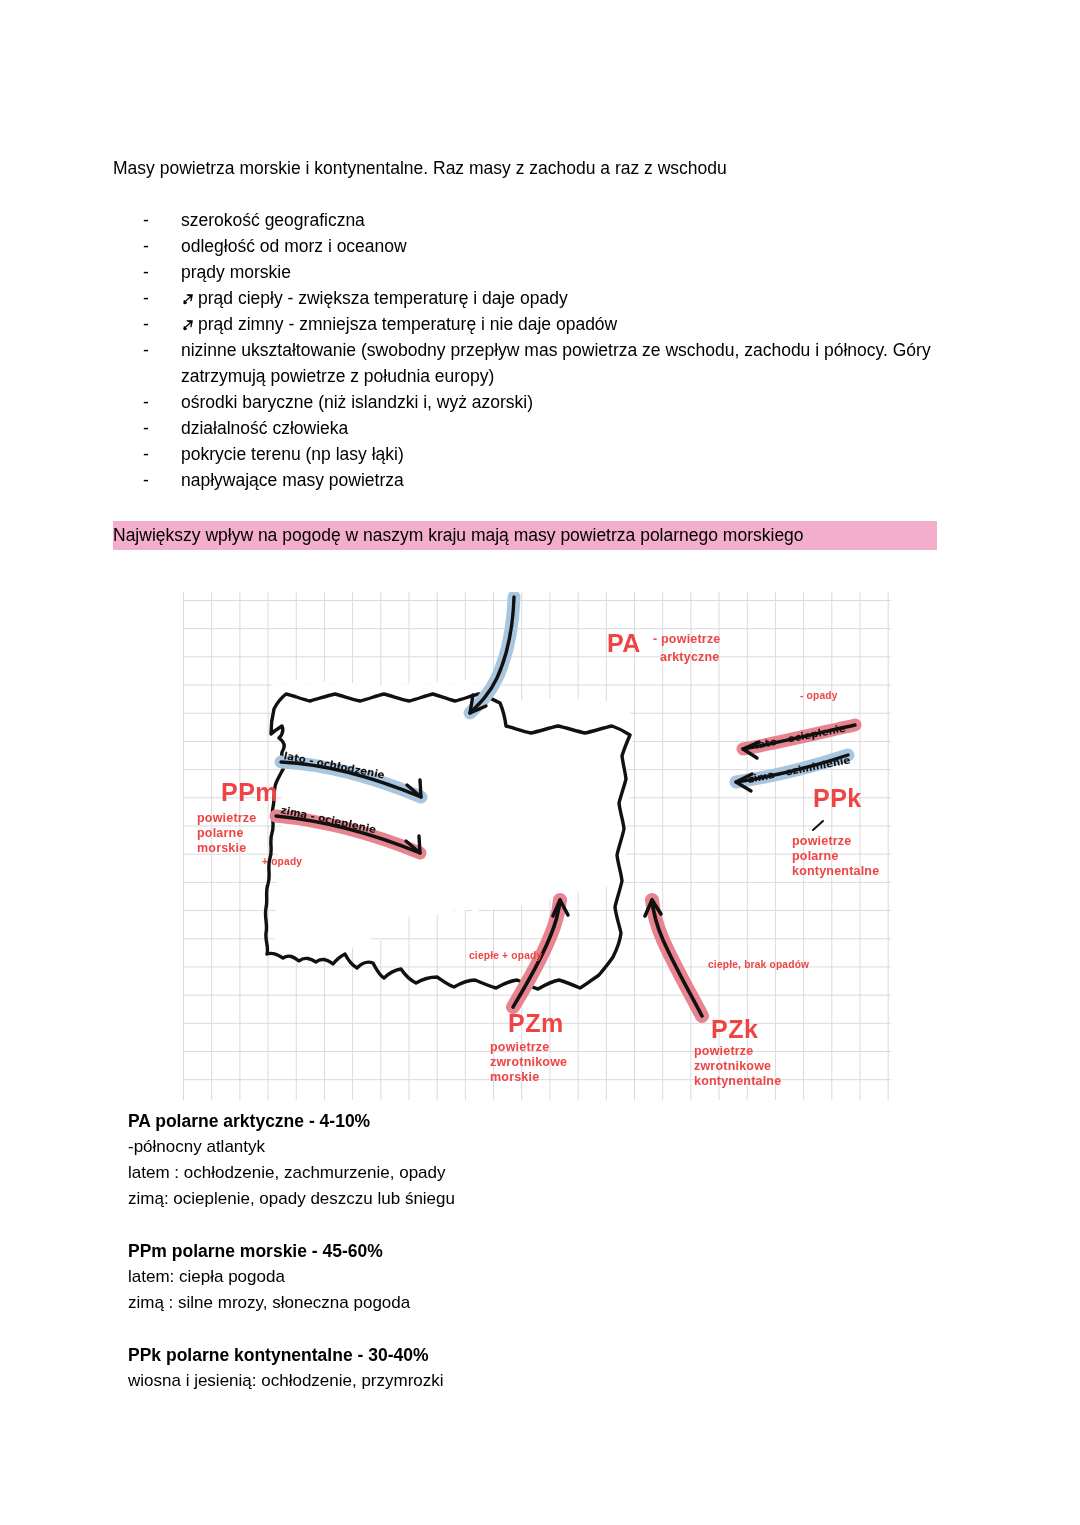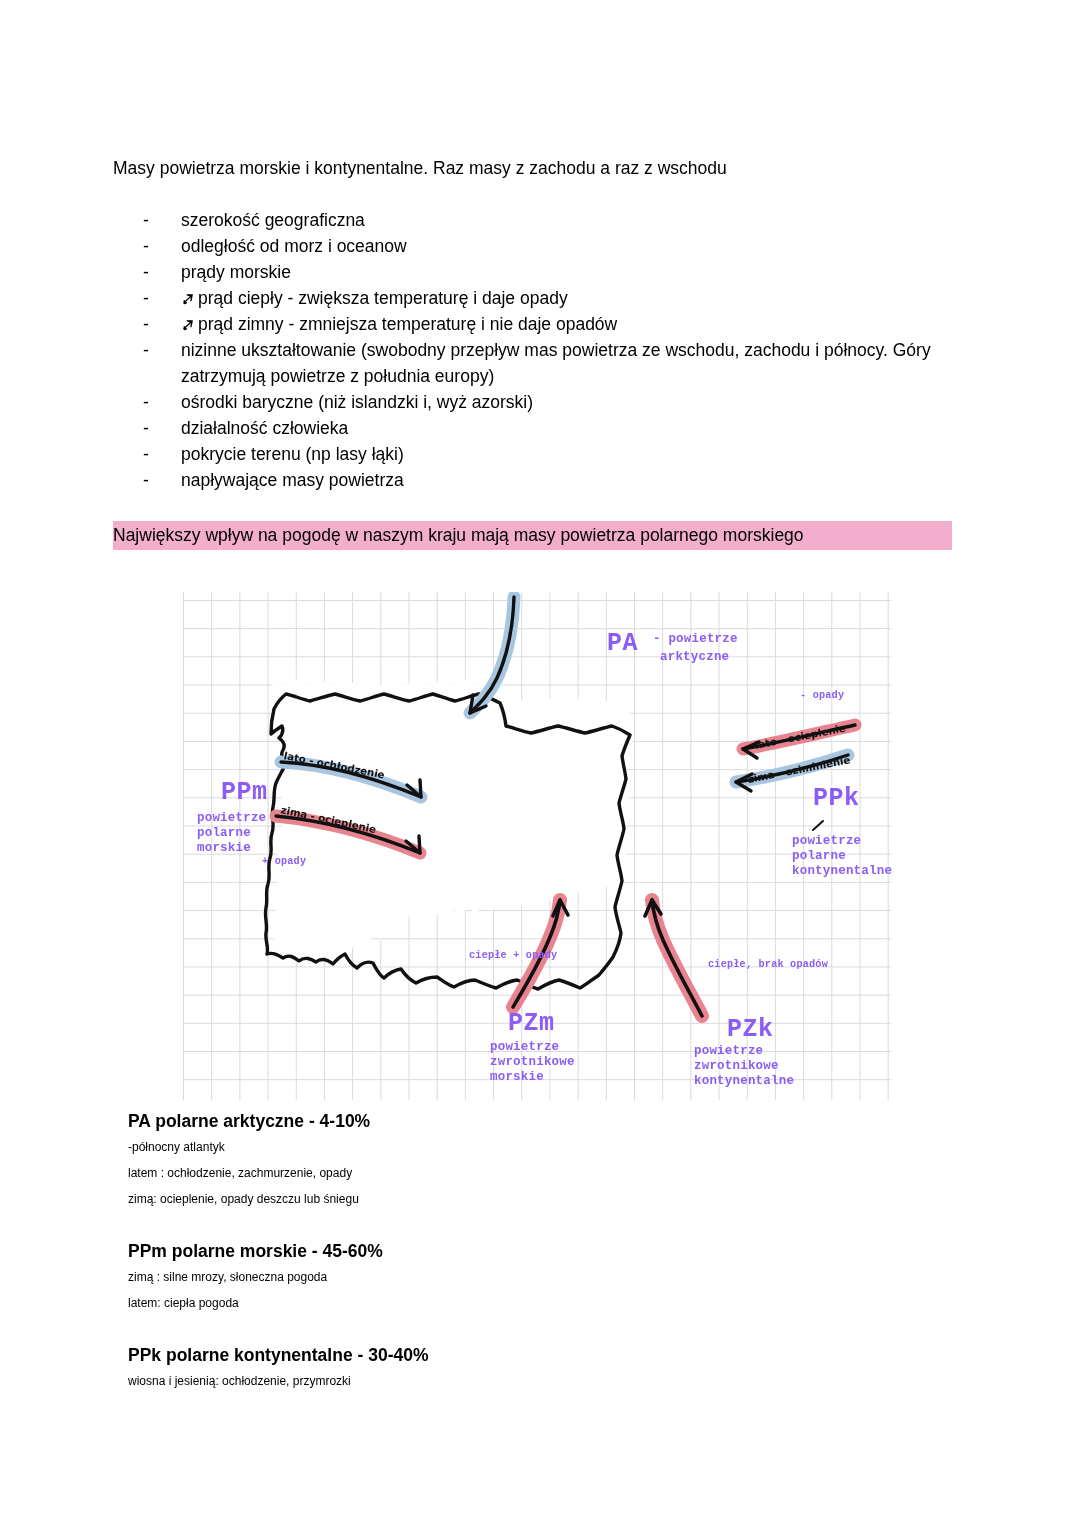--- a/index.html
+++ b/index.html
@@ -66,21 +66,21 @@
     margin-right: 2px;
   }
   .arrow-glyph svg { display:block; }
 
   .highlight-line {
     margin-top: 28px;
     background: #f2aecb;
     display: block;
     font-size: 17.5px;
     line-height: 26px;
-    padding: 1px 15px 2px 0;
+    padding: 1px 0 2px 0;
     width: 824px;
   }
 
   
   .diagram {
     position: absolute;
     left: 183px;
     top: 592px;
     width: 708px;
     height: 508px;
@@ -96,24 +96,24 @@
     background-position: 0px 8px;
   }
   .diagram svg.drawing {
     position: absolute;
     left: 0; top: 0;
     width: 708px;
     height: 508px;
   }
 
   .hw {
-    font-family: Liberation Mono, monospace;
-    font-weight: bold;
-    position: absolute;
-    color: #8b5cf6;
+    font-family: Liberation Sans, sans-serif;
+    font-weight: bold;
+    position: absolute;
+    color: #ef4444;
     white-space: pre;
     letter-spacing: 0.2px;
   }
   .hw-big {
     font-size: 25px;
     font-weight: bold;
     letter-spacing: 0.5px;
   }
   .hw-sub {
     font-size: 12.5px;
@@ -140,21 +140,21 @@
     left: 128px;
     top: 1108px;
     width: 830px;
   }
   .notes .h {
     font-size: 17.5px;
     font-weight: bold;
     line-height: 26px;
   }
   .notes .l {
-    font-size: 12px;
+    font-size: 17px;
     line-height: 26px;
   }
   .notes .gap { height: 26px; }
 </style>
 </head>
 <body>
 
 <div class="page">
 
   <div class="content">
@@ -362,37 +362,37 @@
     <div class="hw hw-sub" style="left:609px; top:257px;">polarne</div>
     <div class="hw hw-sub" style="left:609px; top:272px;">kontynentalne</div>
 
     <div class="hw hw-tiny" style="left:286px; top:358px;">ciepłe + opady</div>
     <div class="hw hw-big" style="left:325px; top:417px;">PZm</div>
     <div class="hw hw-sub" style="left:307px; top:448px;">powietrze</div>
     <div class="hw hw-sub" style="left:307px; top:463px;">zwrotnikowe</div>
     <div class="hw hw-sub" style="left:307px; top:478px;">morskie</div>
 
     <div class="hw hw-tiny" style="left:525px; top:367px;">ciepłe, brak opadów</div>
-    <div class="hw hw-big" style="left:544px; top:423px;">PZk</div>
+    <div class="hw hw-big" style="left:528px; top:423px;">PZk</div>
     <div class="hw hw-sub" style="left:511px; top:452px;">powietrze</div>
     <div class="hw hw-sub" style="left:511px; top:467px;">zwrotnikowe</div>
     <div class="hw hw-sub" style="left:511px; top:482px;">kontynentalne</div>
   </div>
 
   <div class="notes">
     <div class="h">PA polarne arktyczne - 4-10%</div>
     <div class="l">-północny atlantyk</div>
     <div class="l">latem : ochłodzenie, zachmurzenie, opady</div>
     <div class="l">zimą: ocieplenie, opady deszczu lub śniegu</div>
 
     <div class="gap"></div>
 
     <div class="h">PPm polarne morskie - 45-60%</div>
+    <div class="l">latem: ciepła pogoda</div>
     <div class="l">zimą : silne mrozy, słoneczna pogoda</div>
-    <div class="l">latem: ciepła pogoda</div>
 
     <div class="gap"></div>
 
     <div class="h">PPk polarne kontynentalne - 30-40%</div>
     <div class="l">wiosna i jesienią: ochłodzenie, przymrozki</div>
   </div>
 
 </div>
 
 </body></html>

